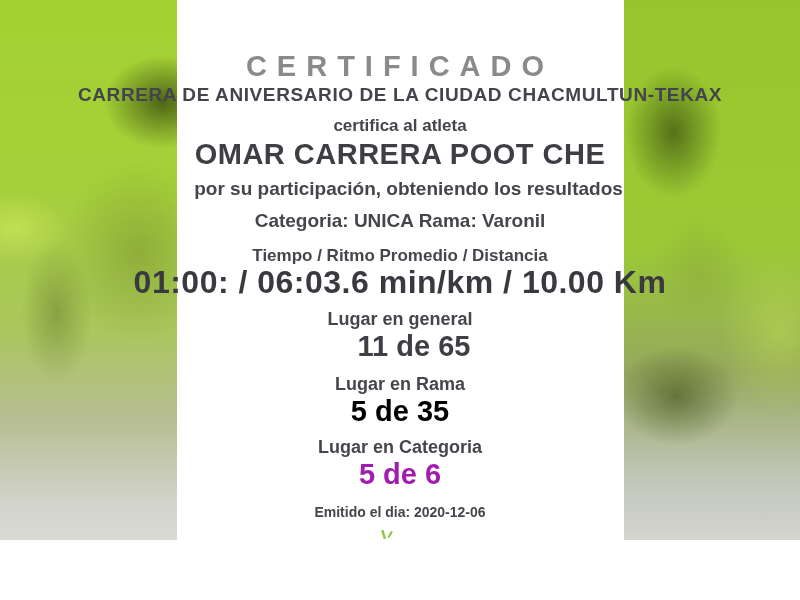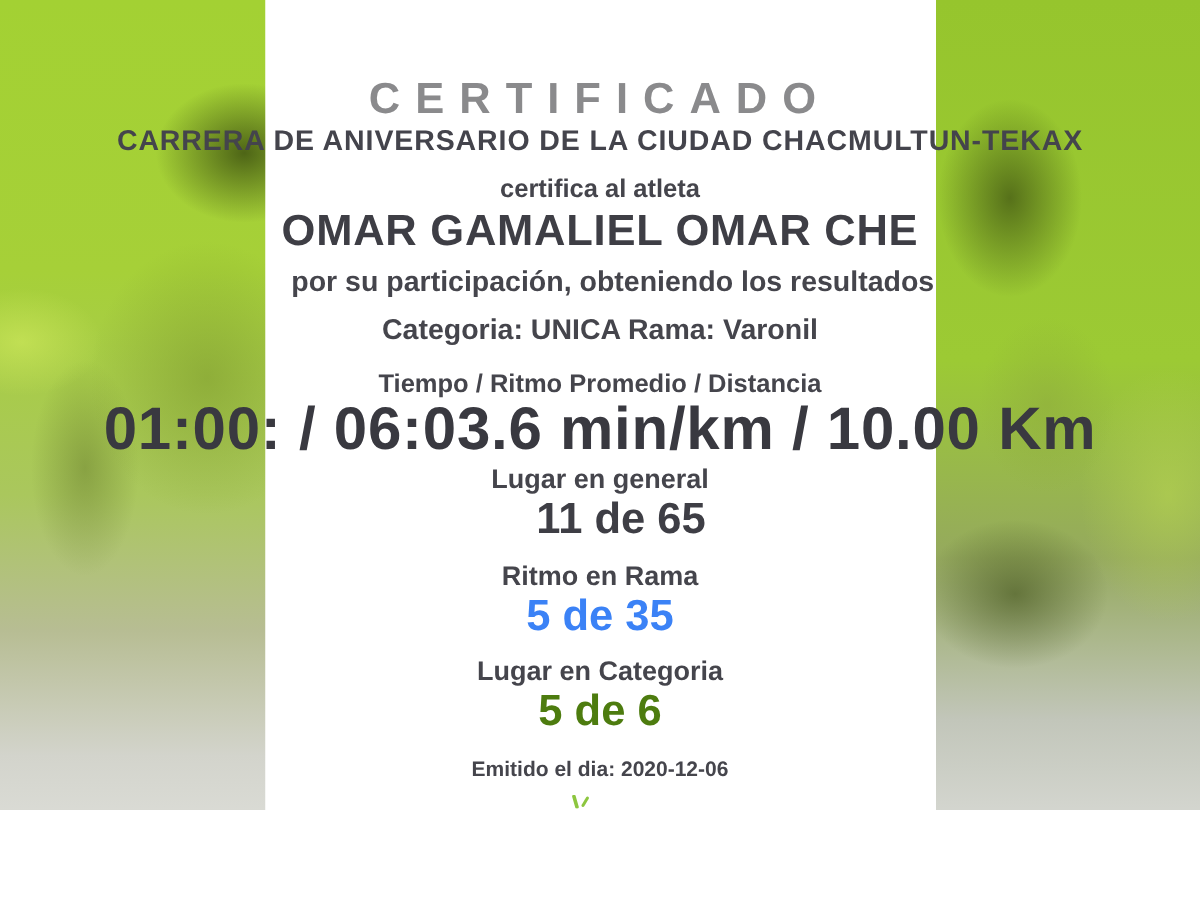--- a/index.html
+++ b/index.html
@@ -64,27 +64,27 @@
     color: #45454c;
   }
 
   .l-title        { top: 50px;  font-size: 29px; font-weight: 700; letter-spacing: 10px; color: #8a8a8c; }
   .l-event        { top: 84px;  font-size: 19px; font-weight: 600; letter-spacing: 0.6px; color: #44444c; }
   .l-certifica    { top: 116px; font-size: 17px; font-weight: 600; }
   .l-name         { top: 138px; font-size: 29px; font-weight: 600; color: #3e3e45; letter-spacing: 0.5px; }
   .l-particip     { top: 178px; font-size: 19px; font-weight: 600; padding-left: 17px; }
   .l-categoria    { top: 210px; font-size: 19px; font-weight: 600; }
   .l-res-header   { top: 246px; font-size: 17px; font-weight: 600; }
-  .l-res-values   { top: 264px; font-size: 40px; font-weight: 600; color: #393940; letter-spacing: 0.5px; }
+  .l-res-values   { top: 264px; font-size: 32px; font-weight: 600; color: #393940; letter-spacing: 0.5px; }
   .l-lbl-general  { top: 309px; font-size: 18px; font-weight: 600; }
   .l-val-general  { top: 330px; font-size: 29px; font-weight: 600; color: #3e3e45; padding-left: 28px; }
   .l-lbl-rama     { top: 374px; font-size: 18px; font-weight: 600; }
-  .l-val-rama     { top: 395px; font-size: 29px; font-weight: 600; color: #3b82f6; }
+  .l-val-rama     { top: 395px; font-size: 29px; font-weight: 600; color: #000000; }
   .l-lbl-cat      { top: 437px; font-size: 18px; font-weight: 600; }
-  .l-val-cat      { top: 458px; font-size: 29px; font-weight: 600; color: #4d7c0f; }
+  .l-val-cat      { top: 458px; font-size: 29px; font-weight: 600; color: #a21caf; }
   .l-issued       { top: 504px; font-size: 14px; font-weight: 700; }
 
   
   .l-logo { top: 537px; }
   .logo {
     display: inline-block;
     position: relative;
     font-style: italic;
     font-weight: 800;
     font-size: 26px;
@@ -121,29 +121,29 @@
   <div class="photo photo-left"></div>
   <div class="photo photo-right"></div>
 
   <div class="panel"></div>
 
   <div class="content">
 
     <div class="line l-title">CERTIFICADO</div>
     <div class="line l-event">CARRERA DE ANIVERSARIO DE LA CIUDAD CHACMULTUN-TEKAX</div>
     <div class="line l-certifica">certifica al atleta</div>
-    <div class="line l-name">OMAR GAMALIEL OMAR CHE</div>
+    <div class="line l-name">OMAR CARRERA POOT CHE</div>
     <div class="line l-particip">por su participación, obteniendo los resultados</div>
     <div class="line l-categoria">Categoria: UNICA Rama: Varonil</div>
     <div class="line l-res-header">Tiempo / Ritmo Promedio / Distancia</div>
     <div class="line l-res-values">01:00: / 06:03.6 min/km / 10.00 Km</div>
 
     <div class="line l-lbl-general">Lugar en general</div>
     <div class="line l-val-general">11 de 65</div>
-    <div class="line l-lbl-rama">Ritmo en Rama</div>
+    <div class="line l-lbl-rama">Lugar en Rama</div>
     <div class="line l-val-rama">5 de 35</div>
     <div class="line l-lbl-cat">Lugar en Categoria</div>
     <div class="line l-val-cat">5 de 6</div>
 
     <div class="line l-issued">Emitido el dia: 2020-12-06</div>
 
     <div class="line l-logo">
       <span class="logo">
         <span>KHRON</span><span class="logo-o-wrap"><svg class="logo-crown" viewBox="0 0 16 9">
               <path d="M7 8 L5 1" stroke="#8dc63f" stroke-width="2.4" fill="none" stroke-linecap="round"></path>

